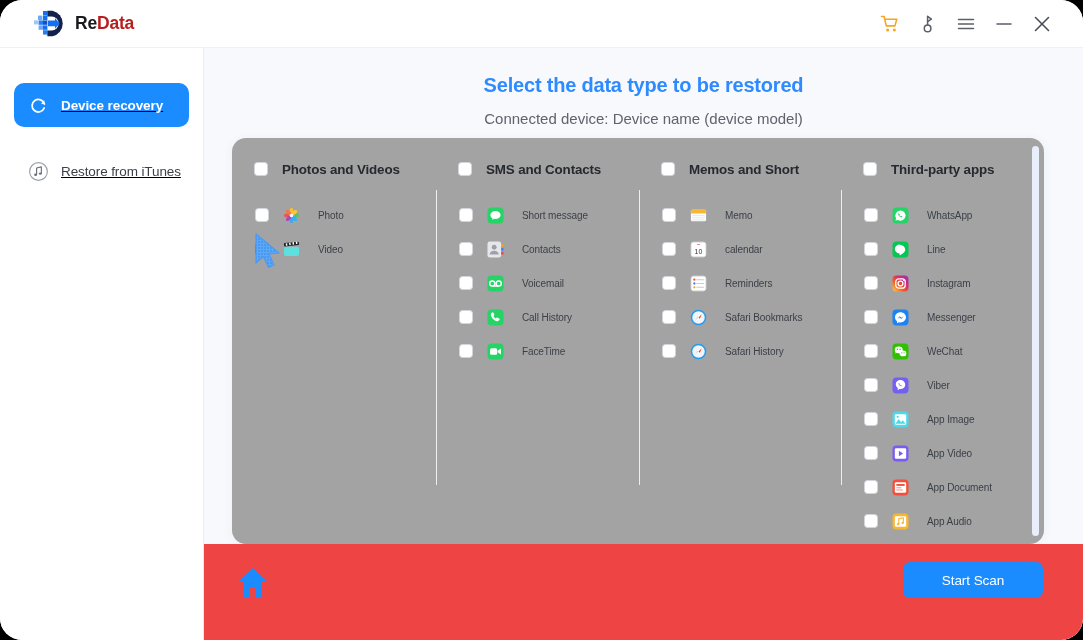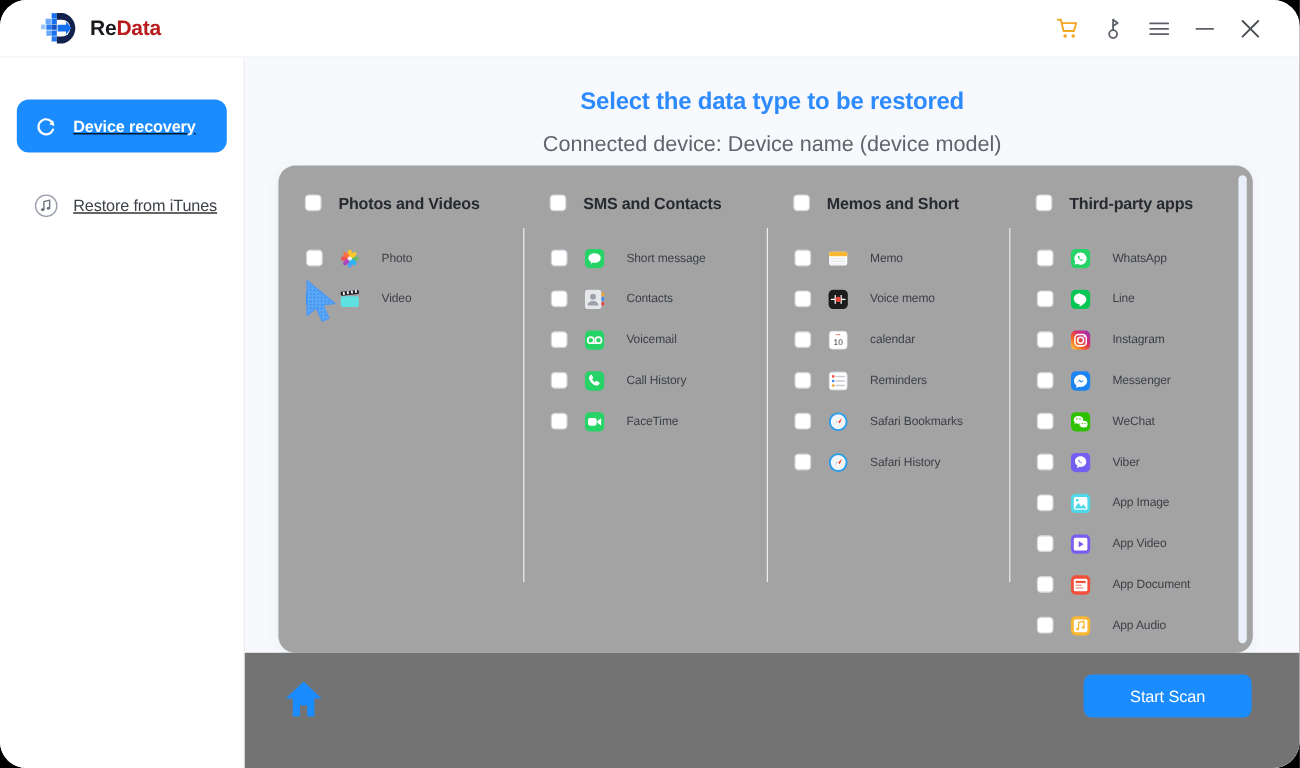--- a/index.html
+++ b/index.html
@@ -84,21 +84,21 @@
   #headline {
     text-align: center;
     margin-top: 26px;
     font-size: 20px; font-weight: bold;
     color: #2e8bff;
     letter-spacing: -0.2px;
   }
   #subline {
     text-align: center;
     margin-top: 13px;
-    font-size: 18px;
+    font-size: 15px;
     color: #5f636b;
   }
 
   
   #card {
     position: absolute;
     left: 28px; top: 90px;
     width: 812px; height: 406px;
     background: #a3a3a3;
     border-radius: 14px;
@@ -182,21 +182,21 @@
     border: solid #fff;
     border-width: 0 1.8px 1.8px 0;
     transform: rotate(42deg);
   }
 
   
   #footer {
     position: absolute;
     left: 0; bottom: 0;
     width: 879px; height: 96px;
-    background: #737373;
+    background: #ef4444;
   }
   #home-btn {
     position: absolute;
     left: 31px; top: 22px;
     width: 36px; height: 34px;
     cursor: pointer;
   }
   #start-scan {
     position: absolute;
     right: 40px; top: 18px;
@@ -441,33 +441,20 @@
               <path d="M1 4.6 a1.6 1.6 0 0 1 1.6 -1.6 h12.8 a1.6 1.6 0 0 1 1.6 1.6 v2.3 h-16 z" fill="#f7b733"></path>
               <g stroke="#e2e4e8" stroke-width="1">
                 <line x1="2.4" y1="9.2" x2="15.6" y2="9.2"></line>
                 <line x1="2.4" y1="11.5" x2="15.6" y2="11.5"></line>
                 <line x1="2.4" y1="13.8" x2="15.6" y2="13.8"></line>
               </g>
             </svg>
             <span class="item-label">Memo</span>
           </div>
 
-          <div class="item">
-            <span class="cb"></span>
-            <svg class="item-icon" viewBox="0 0 18 18">
-              <rect x="0.5" y="0.5" width="17" height="17" rx="4.2" fill="#1c1c1e"></rect>
-              <g stroke="#ffffff" stroke-width="1.1" stroke-linecap="round">
-                <line x1="3" y1="9" x2="15" y2="9"></line>
-                <line x1="6.4" y1="5.6" x2="6.4" y2="12.4"></line>
-                <line x1="11.6" y1="5.6" x2="11.6" y2="12.4"></line>
-              </g>
-              <circle cx="9" cy="9" r="2.4" fill="#e8453c"></circle>
-            </svg>
-            <span class="item-label">Voice memo</span>
-          </div>
 
           <div class="item">
             <span class="cb"></span>
             <svg class="item-icon" viewBox="0 0 18 18">
               <rect x="1.2" y="1.2" width="15.6" height="15.6" rx="2.6" fill="#ffffff" stroke="#e3e5e9" stroke-width="0.8"></rect>
               <text x="9" y="5.6" font-size="3.6" fill="#f2503c" text-anchor="middle" font-family="Liberation Sans, sans-serif">•••</text>
               <text x="9" y="13.6" font-size="7.4" fill="#32343a" text-anchor="middle" font-family="Liberation Sans, sans-serif">10</text>
             </svg>
             <span class="item-label">calendar</span>
           </div>

